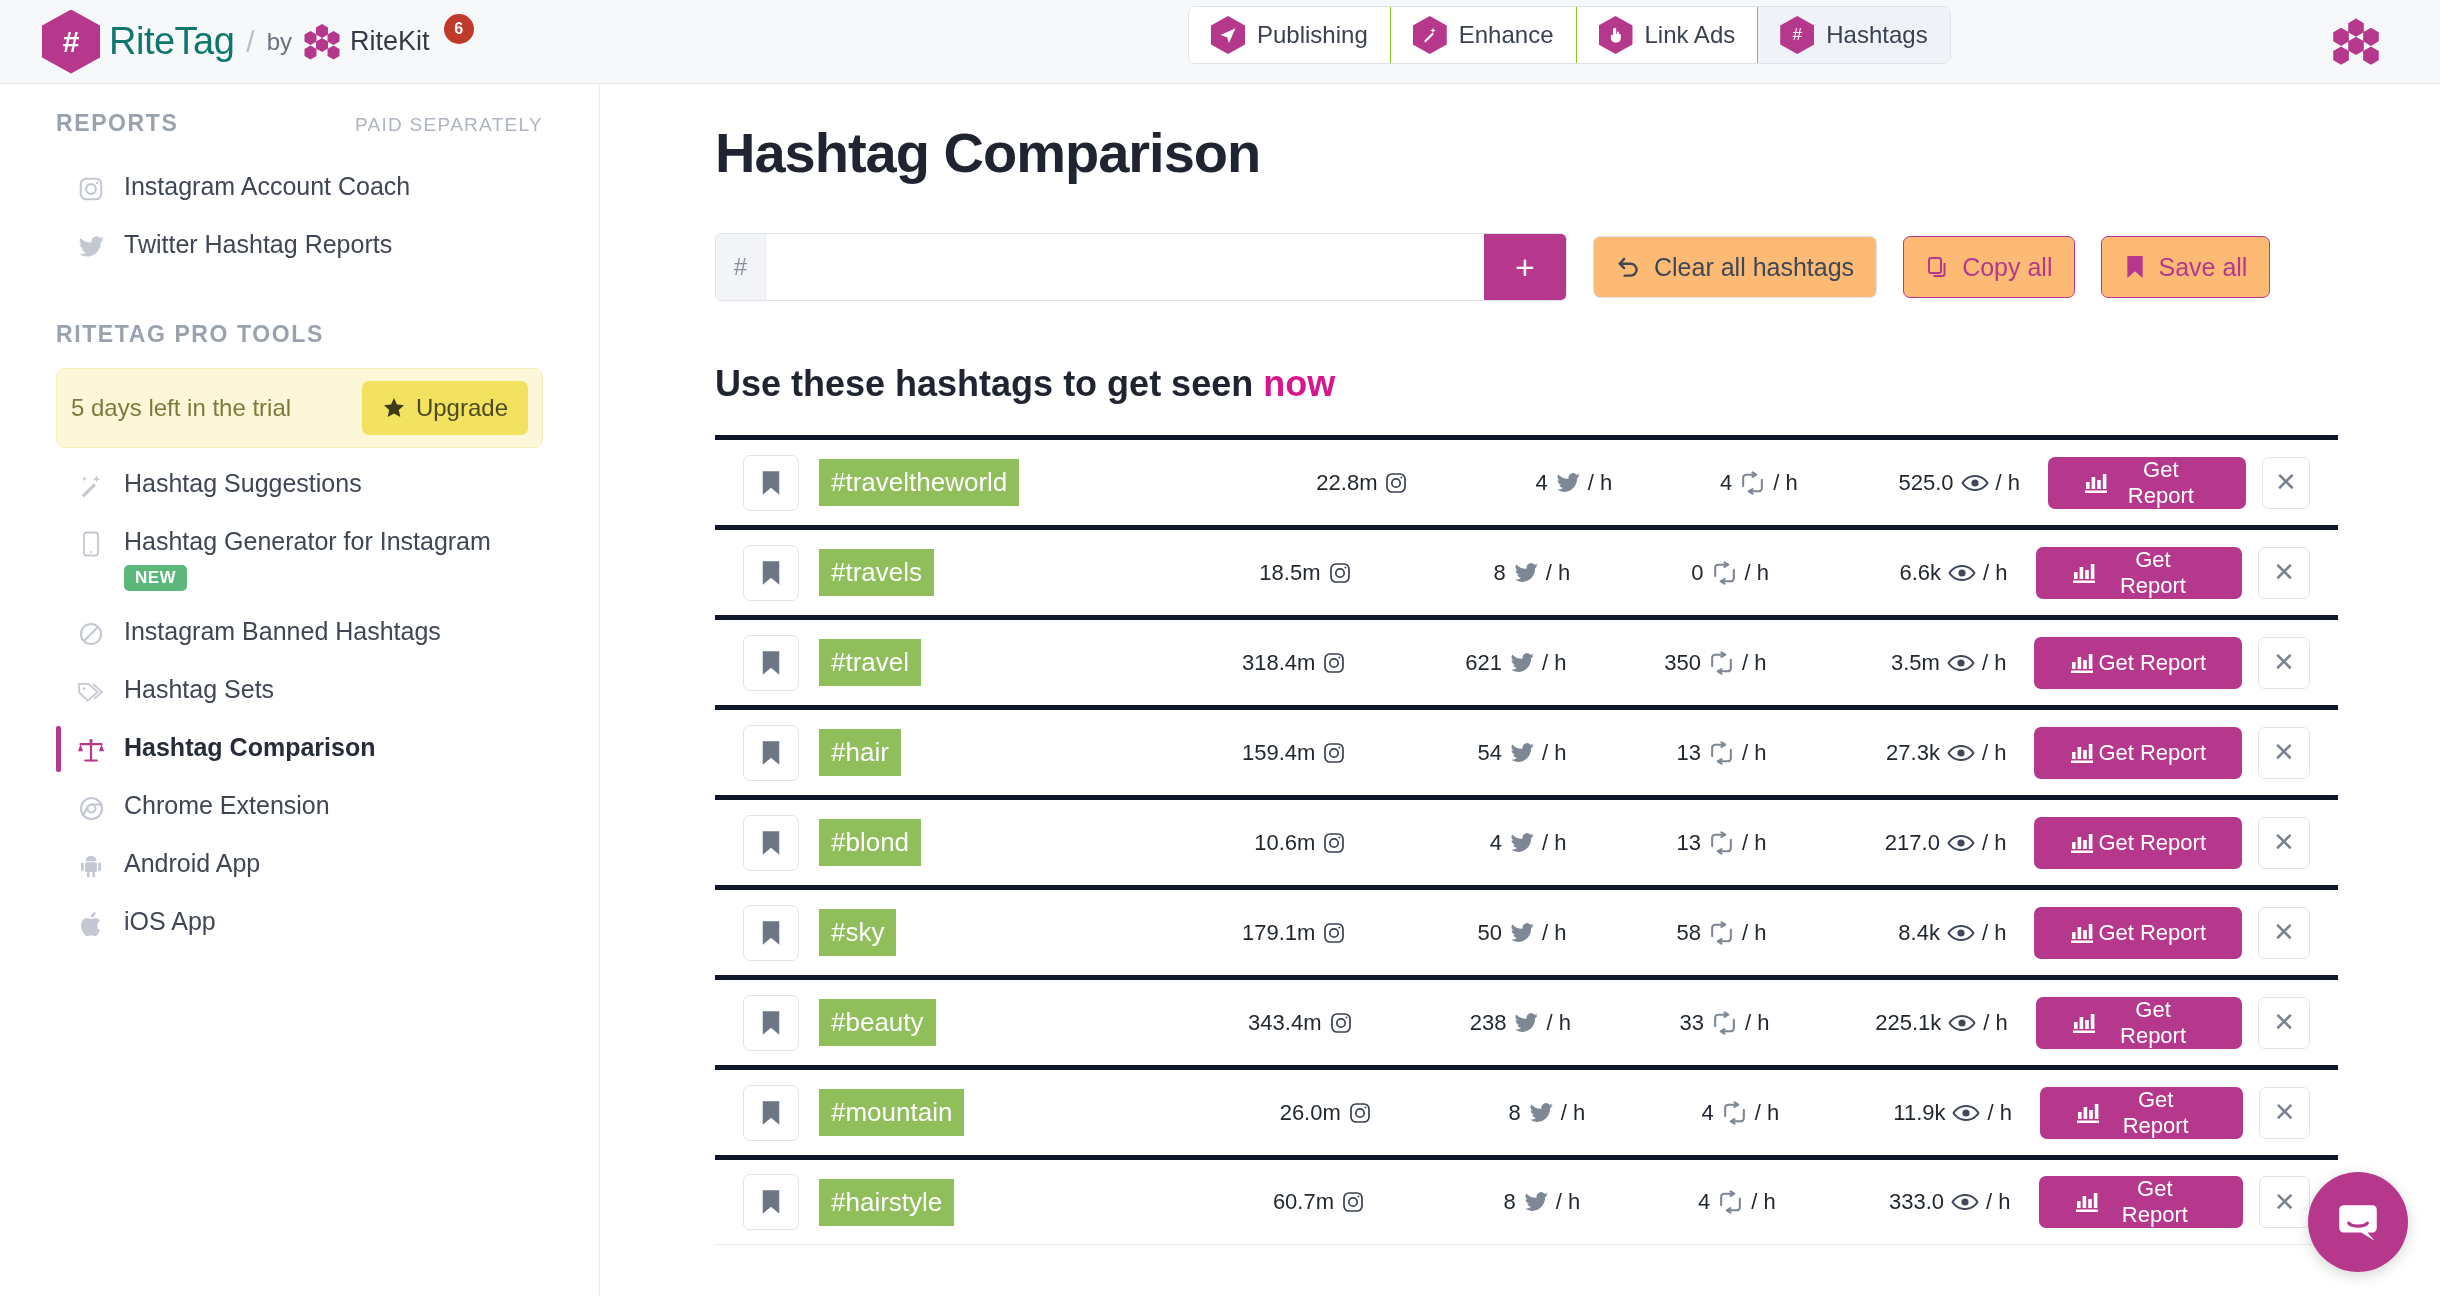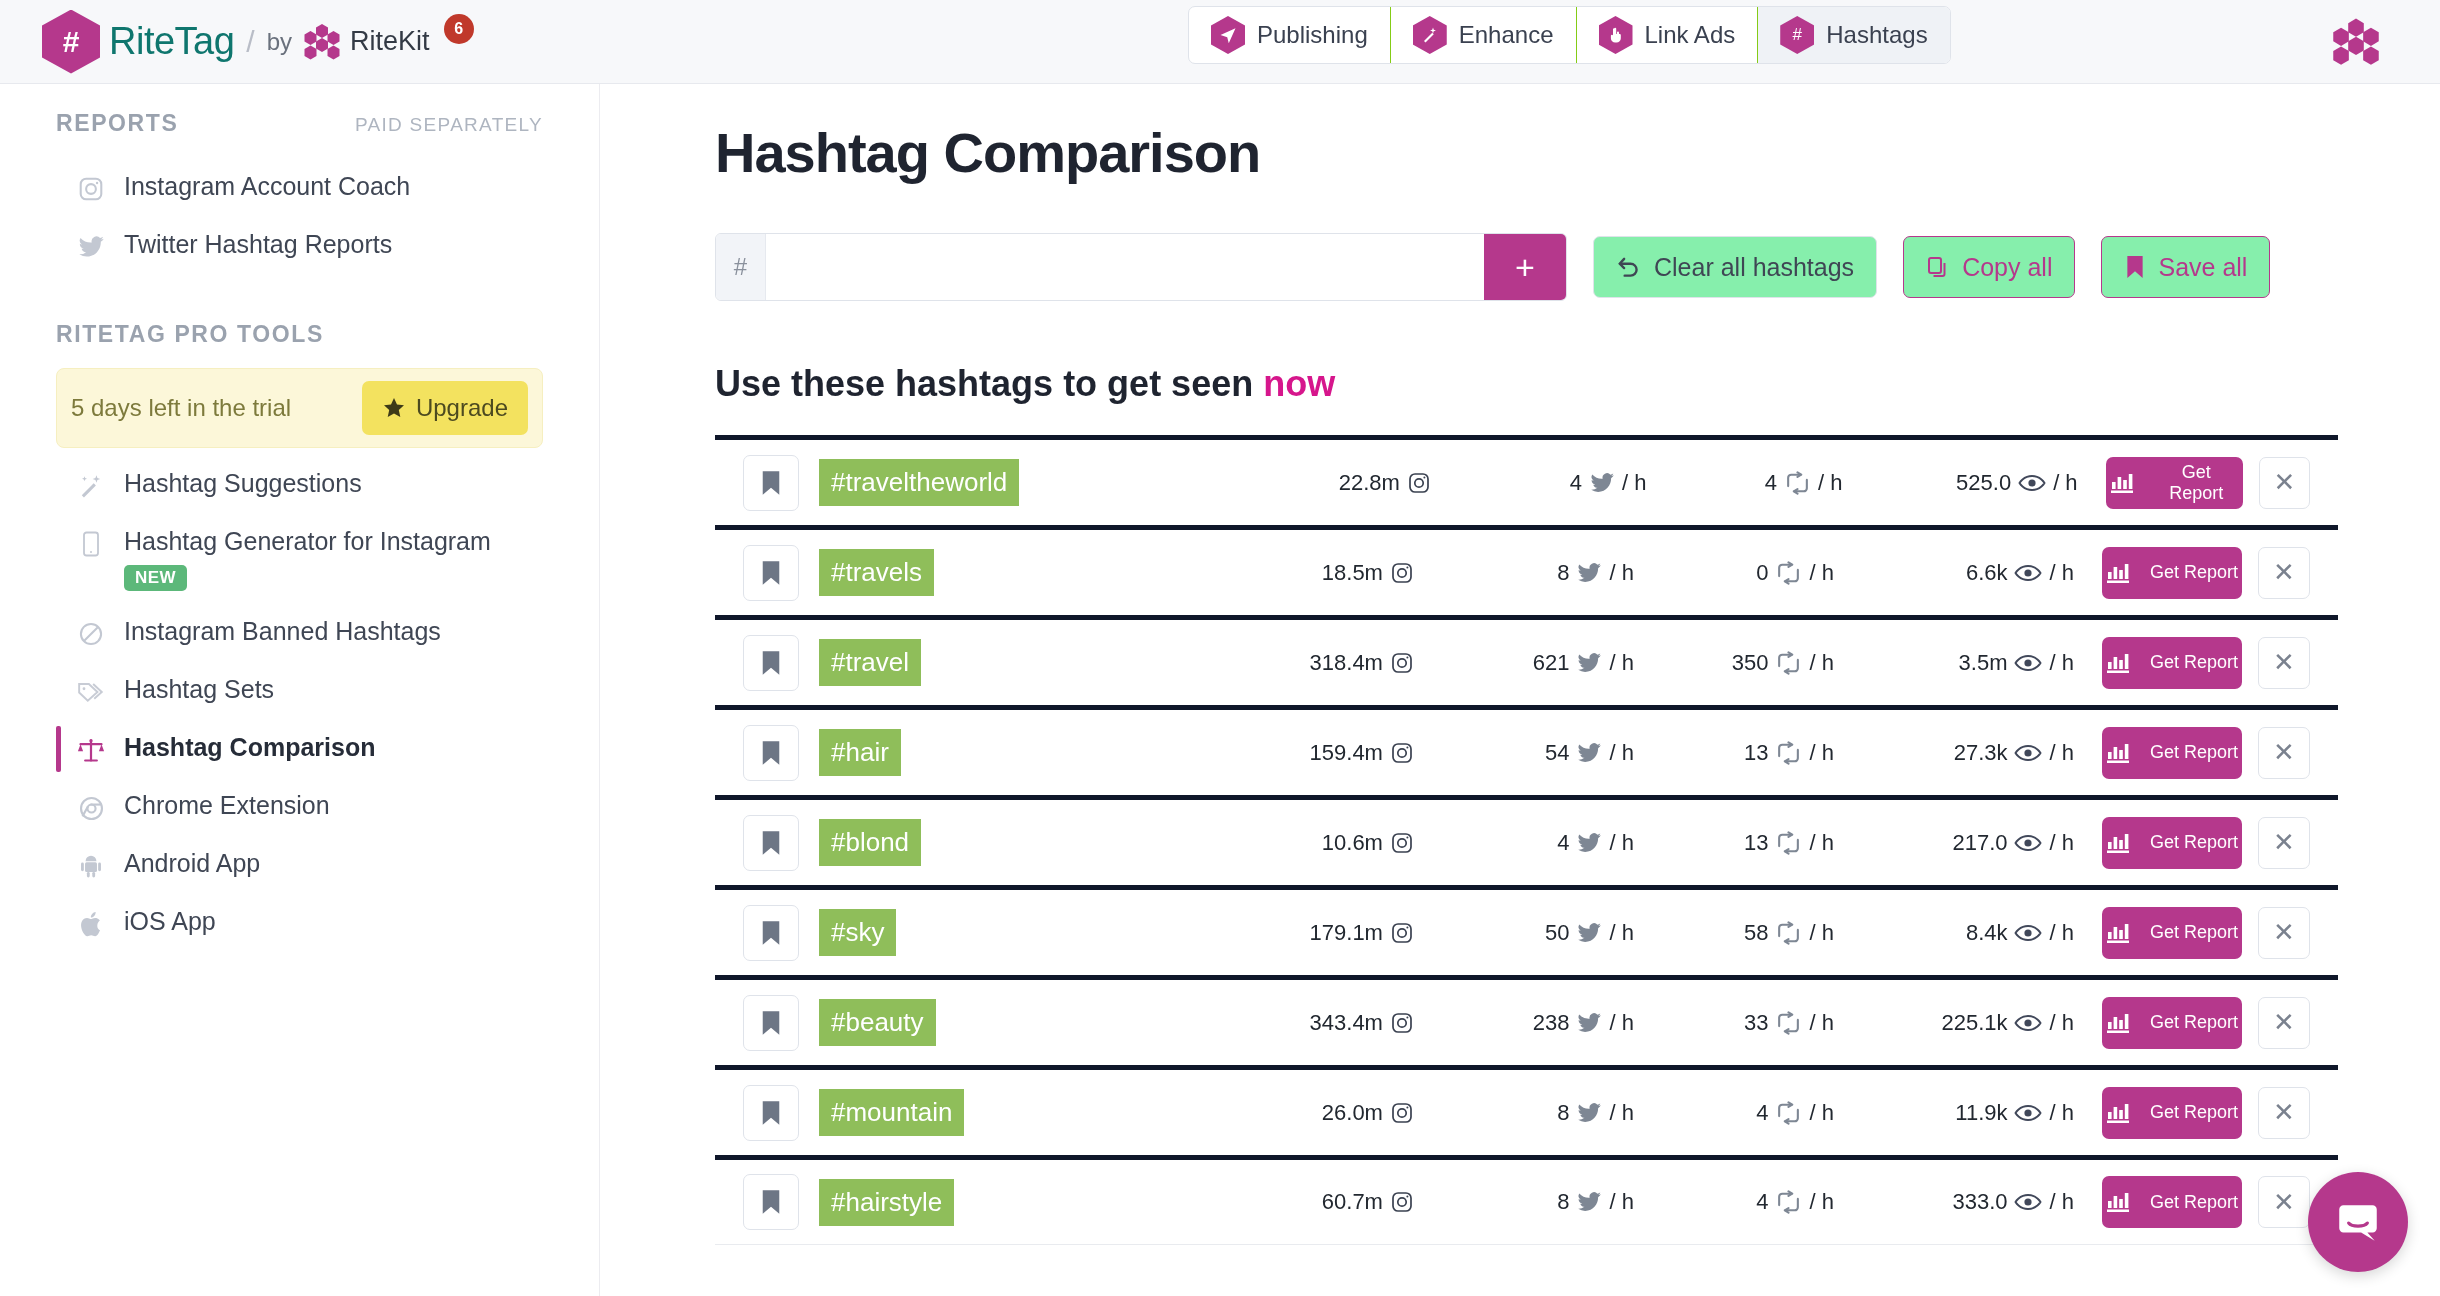--- a/index.html
+++ b/index.html
@@ -170,21 +170,21 @@
     flex: 1; border: none; outline: none; padding: 0 16px;
     font-size: 24px; color: #333a45;
     font-family: "Liberation Sans", sans-serif;
   }
   .addbtn {
     width: 82px; background: #b5388c; border: none; cursor: pointer;
     display: flex; align-items: center; justify-content: center;
     color: #fff; font-size: 34px; font-weight: 300;
   }
   .btn {
-    height: 62px; border-radius: 7px; background: #86efac;
+    height: 62px; border-radius: 7px; background: #fdba74;
     display: inline-flex; align-items: center; gap: 12px;
     padding: 0 22px; font-size: 25px; cursor: pointer;
     font-family: "Liberation Sans", sans-serif;
   }
   .btn-plain { border: 1px solid #dfe3ea; color: #3f4654; }
   .btn-outline { border: 1px solid #b5388c; color: #b5388c; }
 
   .section-title {
     font-size: 36px; font-weight: bold; color: #1f2430;
     margin: 62px 0 0 55px;
@@ -214,23 +214,23 @@
     display: flex; align-items: center; justify-content: flex-end; gap: 7px;
     white-space: nowrap;
   }
   .m1 { width: 420px; }
   .m2 { width: 220px; }
   .m3 { width: 200px; }
   .m4 { width: 240px; }
   .spacer { flex: 1; }
   .c-report {
     background: #b5388c; color: #fff; border: none; border-radius: 7px;
-    height: 52px; padding: 0 4px; margin-left: 28px;
-    display: flex; align-items: center; gap: 20px;
-    font-size: 18px; cursor: pointer;
+    height: 52px; padding: 0 36px; margin-left: 28px;
+    display: flex; align-items: center; gap: 4px;
+    font-size: 22px; cursor: pointer;
     font-family: "Liberation Sans", sans-serif;
   }
   .c-close {
     width: 52px; height: 52px; margin-left: 16px; margin-right: 28px;
     border: 1px solid #dfe3ea; border-radius: 7px; background: #fff;
     display: flex; align-items: center; justify-content: center;
     cursor: pointer; color: #7b828f; font-size: 26px;
   }
 
   .chatbubble {

